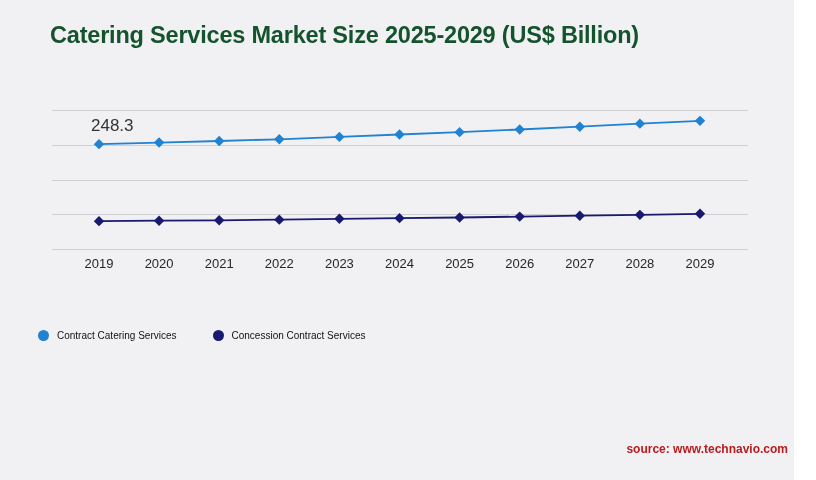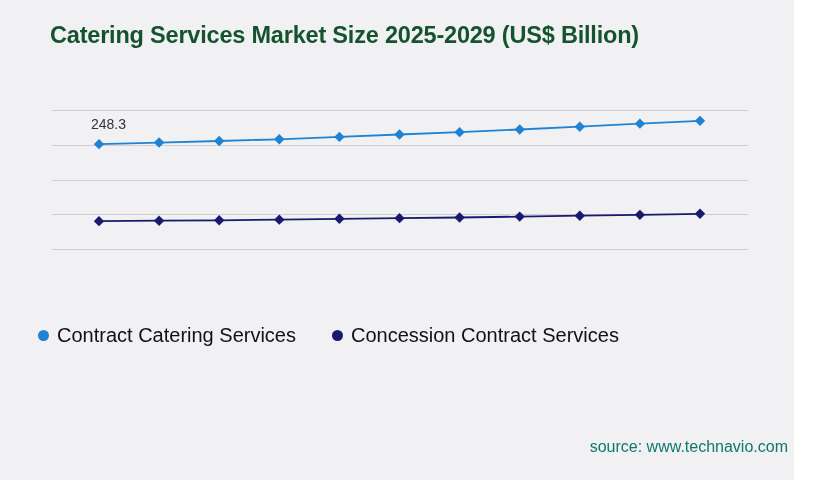--- a/index.html
+++ b/index.html
@@ -56,21 +56,21 @@
   #series-svg {
     position: absolute;
     left: 0;
     top: 0;
     width: 696px;
     height: 152px;
     overflow: visible;
   }
   #point-label {
     position: absolute;
-    font-size: 14px;
+    font-size: 17px;
     color: #333333;
     white-space: nowrap;
   }
   #x-axis {
     position: absolute;
     left: 52px;
     top: 256px;
     width: 696px;
     height: 22px;
   }
@@ -98,30 +98,30 @@
     white-space: nowrap;
   }
   .legend-dot {
     width: 11px;
     height: 11px;
     border-radius: 50%;
     margin-right: 8px;
     flex: 0 0 auto;
   }
   .legend-text {
-    font-size: 20px;
+    font-size: 10px;
     color: #111111;
   }
   #source {
     position: absolute;
     right: 28px;
     bottom: 24px;
-    font-size: 16px;
-    font-weight: normal;
-    color: #0f766e;
+    font-size: 12px;
+    font-weight: bold;
+    color: #b91c1c;
     white-space: nowrap;
   }
 </style>
 </head>
 <body>
 
 <div id="canvas">
 
   <div id="right-strip"></div>
 
@@ -157,20 +157,33 @@
         <polygon points="407.6,112.27428571428571 412.8,117.47428571428571 407.6,122.67428571428572 402.40000000000003,117.47428571428571" fill="#191970"></polygon>
         <polygon points="467.7,111.40571428571428 472.9,116.60571428571428 467.7,121.80571428571429 462.5,116.60571428571428" fill="#191970"></polygon>
         <polygon points="527.8,110.53714285714285 533,115.73714285714286 527.8,120.93714285714286 522.5999999999999,115.73714285714286" fill="#191970"></polygon>
         <polygon points="587.9,109.66857142857143 593.1,114.86857142857143 587.9,120.06857142857143 582.6999999999999,114.86857142857143" fill="#191970"></polygon>
         <polygon points="648,108.58285714285714 653.2,113.78285714285714 648,118.98285714285714 642.8,113.78285714285714" fill="#191970"></polygon>
       </svg>
 
     <div id="point-label" style="left: 39px; top: 16.1669px;">248.3</div>
   </div>
 
+  <div id="x-axis">
+      <div class="x-tick" style="left: 47px;">2019</div>
+      <div class="x-tick" style="left: 107.1px;">2020</div>
+      <div class="x-tick" style="left: 167.2px;">2021</div>
+      <div class="x-tick" style="left: 227.3px;">2022</div>
+      <div class="x-tick" style="left: 287.4px;">2023</div>
+      <div class="x-tick" style="left: 347.5px;">2024</div>
+      <div class="x-tick" style="left: 407.6px;">2025</div>
+      <div class="x-tick" style="left: 467.7px;">2026</div>
+      <div class="x-tick" style="left: 527.8px;">2027</div>
+      <div class="x-tick" style="left: 587.9px;">2028</div>
+      <div class="x-tick" style="left: 648px;">2029</div>
+    </div>
 
   <div id="legend">
     <div class="legend-item">
       <span class="legend-dot" style="background: rgb(31, 130, 210);"></span>
       <span class="legend-text">Contract Catering Services</span>
     </div>
     <div class="legend-item">
       <span class="legend-dot" style="background: rgb(25, 25, 112);"></span>
       <span class="legend-text">Concession Contract Services</span>
     </div>

